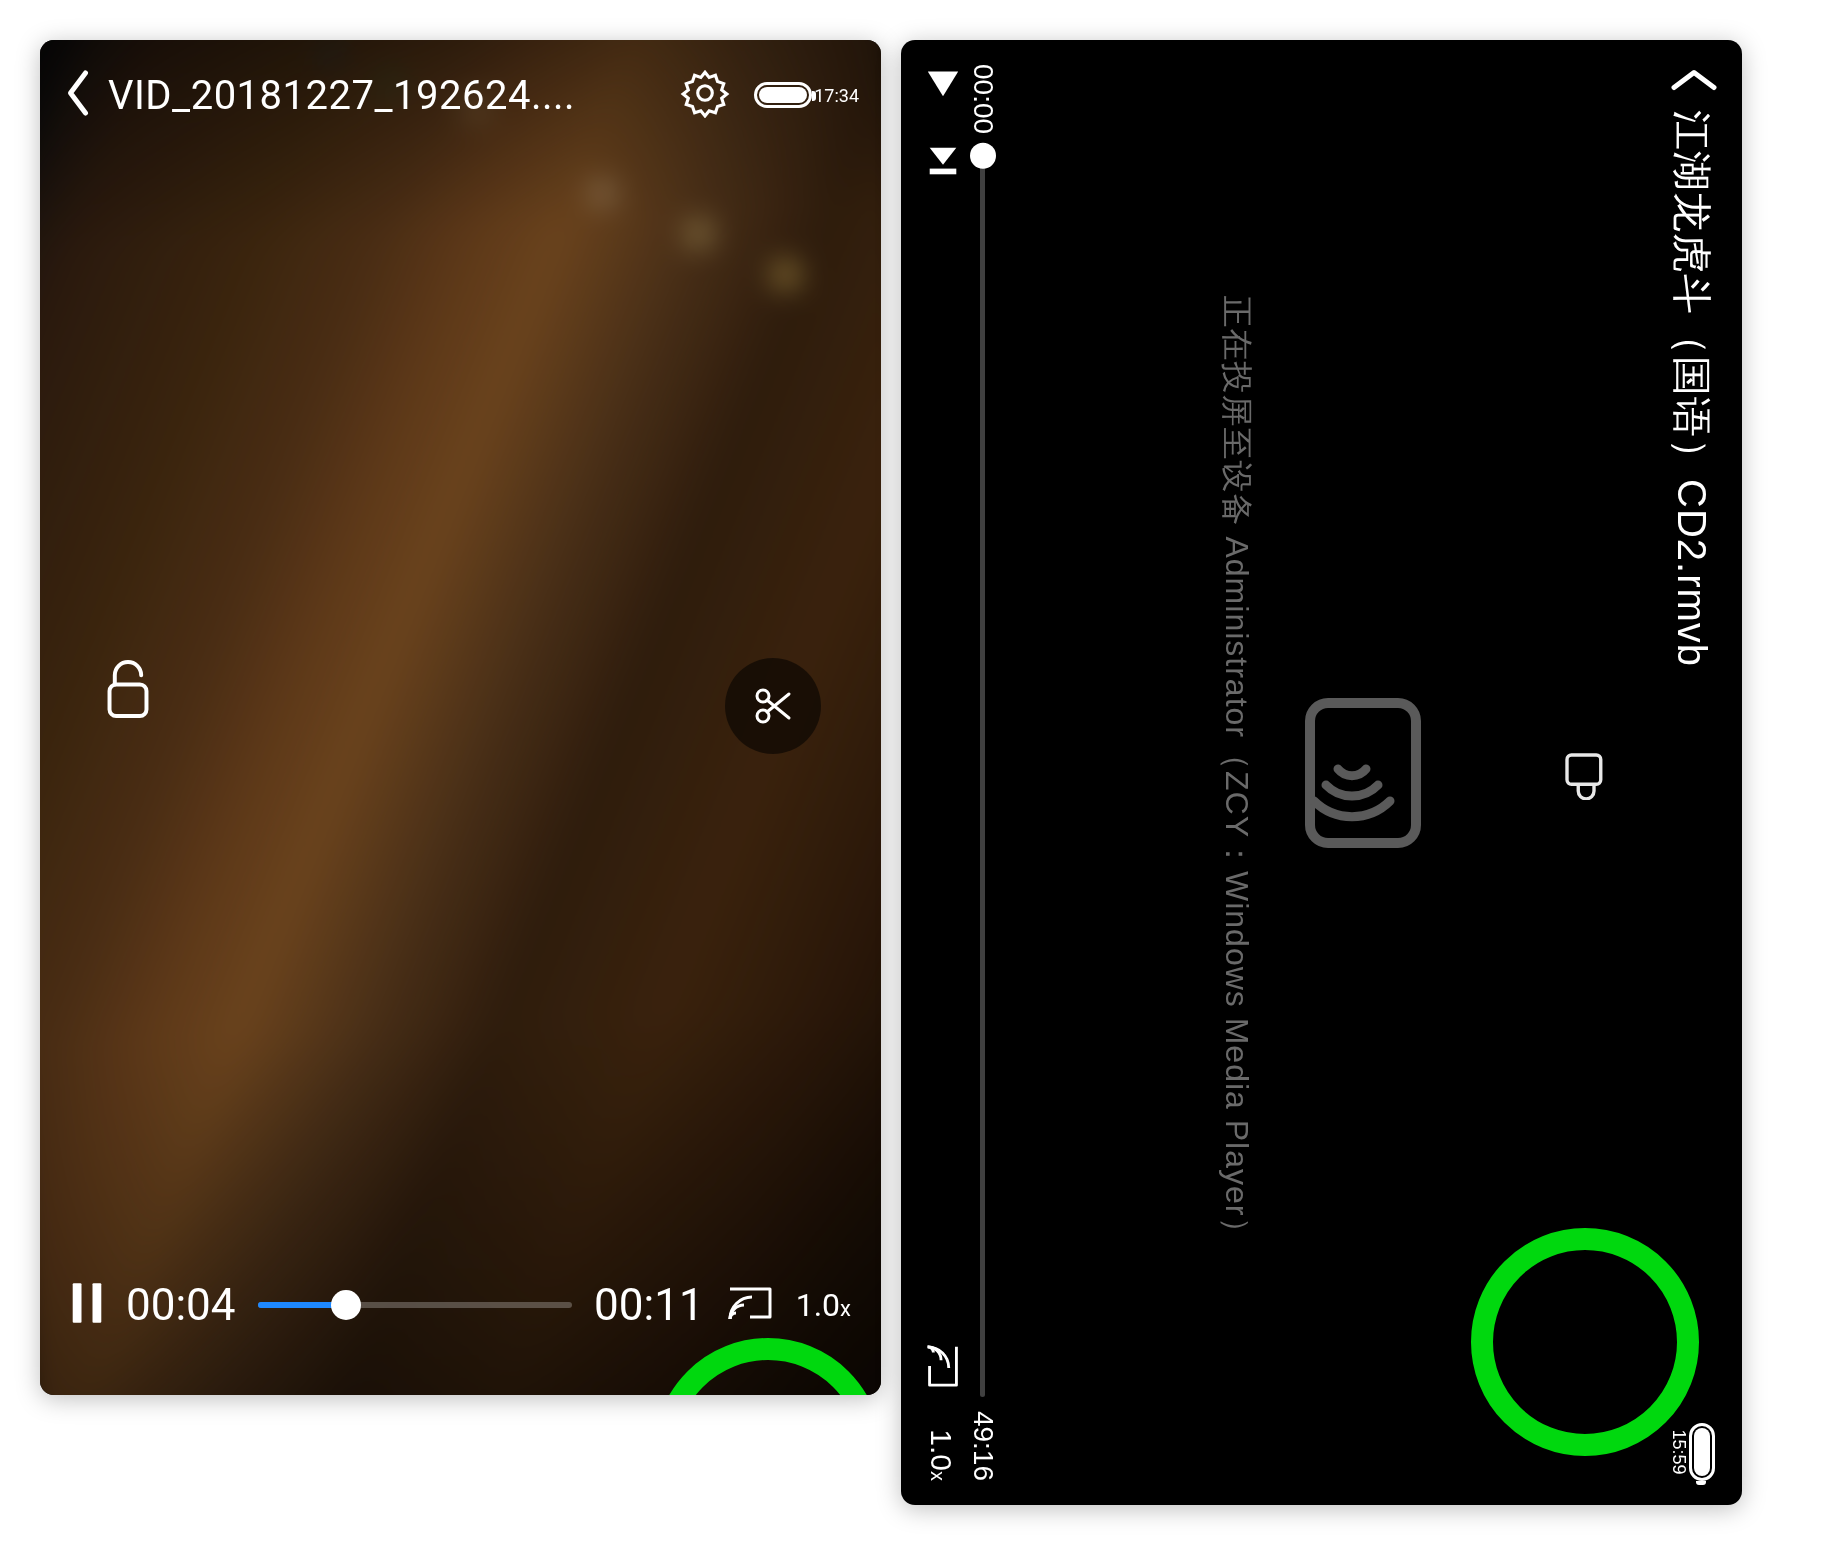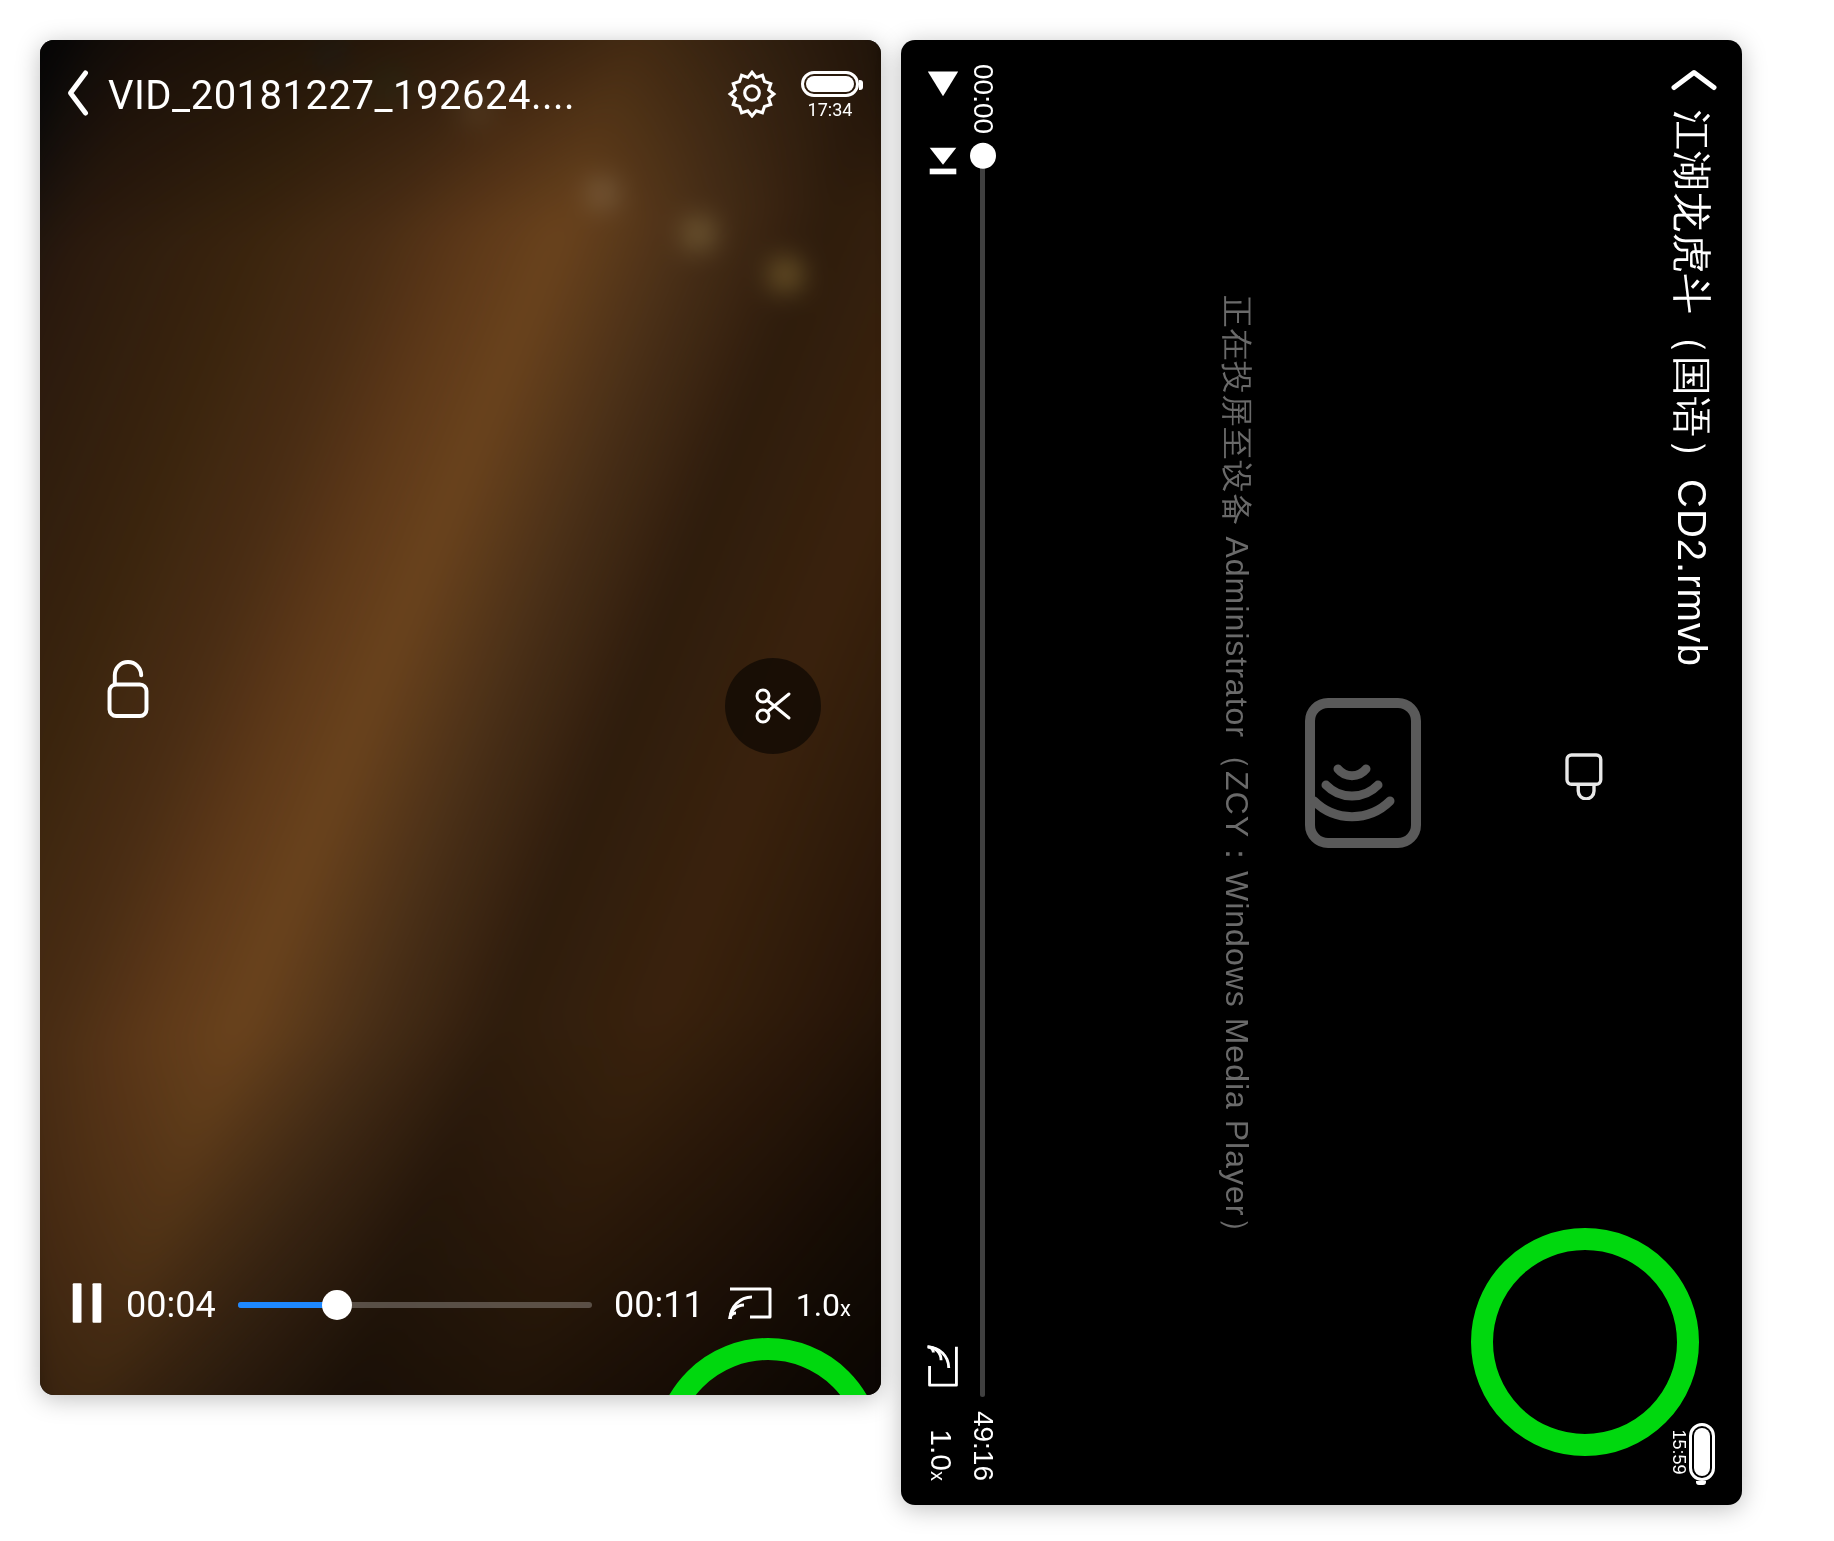--- a/index.html
+++ b/index.html
@@ -53,21 +53,21 @@
     padding:0 22px; gap:14px;
     color:#fff;
   }
   .chevron-back { flex-shrink:0; cursor:pointer; }
   .title {
     flex:1; font-size:40px; font-weight:400;
     white-space:nowrap; overflow:hidden; text-overflow:ellipsis;
     letter-spacing:.5px;
   }
   .gear { flex-shrink:0; cursor:pointer; margin-right:10px; }
-  .battery-wrap { display:flex; flex-direction:column; align-items:center; gap:2px; }
+  .battery-wrap { display:flex; flex-direction:row; align-items:center; gap:2px; }
   .battery-body {
     width:58px; height:26px; border:3px solid #fff; border-radius:20px; position:relative;
   }
   .battery-body::after{
     content:""; position:absolute; right:-7px; top:6px; width:4px; height:10px;
     background:#fff; border-radius:0 3px 3px 0;
   }
   .battery-fill{ position:absolute; inset:2px; background:#fff; border-radius:14px; }
   .battery-time { font-size:18px; color:#fff; }
   .mid-icons {
@@ -79,21 +79,21 @@
     width:96px; height:96px; border-radius:50%;
     background:rgba(0,0,0,.55);
     display:flex; align-items:center; justify-content:center;
   }
   .bottom-bar {
     position:absolute; bottom:10px; left:0; right:0; height:160px;
     display:flex; align-items:center; padding:0 30px; gap:22px;
     color:#fff;
   }
   .play-pause { cursor:pointer; }
-  .time { font-size:36px; font-variant-numeric:tabular-nums; }
+  .time { font-size:44px; font-variant-numeric:tabular-nums; }
   .progress {
     flex:1; height:6px; background:rgba(255,255,255,.25);
     border-radius:3px; position:relative; cursor:pointer;
   }
   .progress-fill {
     position:absolute; left:0; top:0; bottom:0; width:28%;
     background:#1e88ff; border-radius:3px 0 0 3px;
   }
   .progress-handle {
     position:absolute; left:28%; top:50%; width:30px; height:30px;

